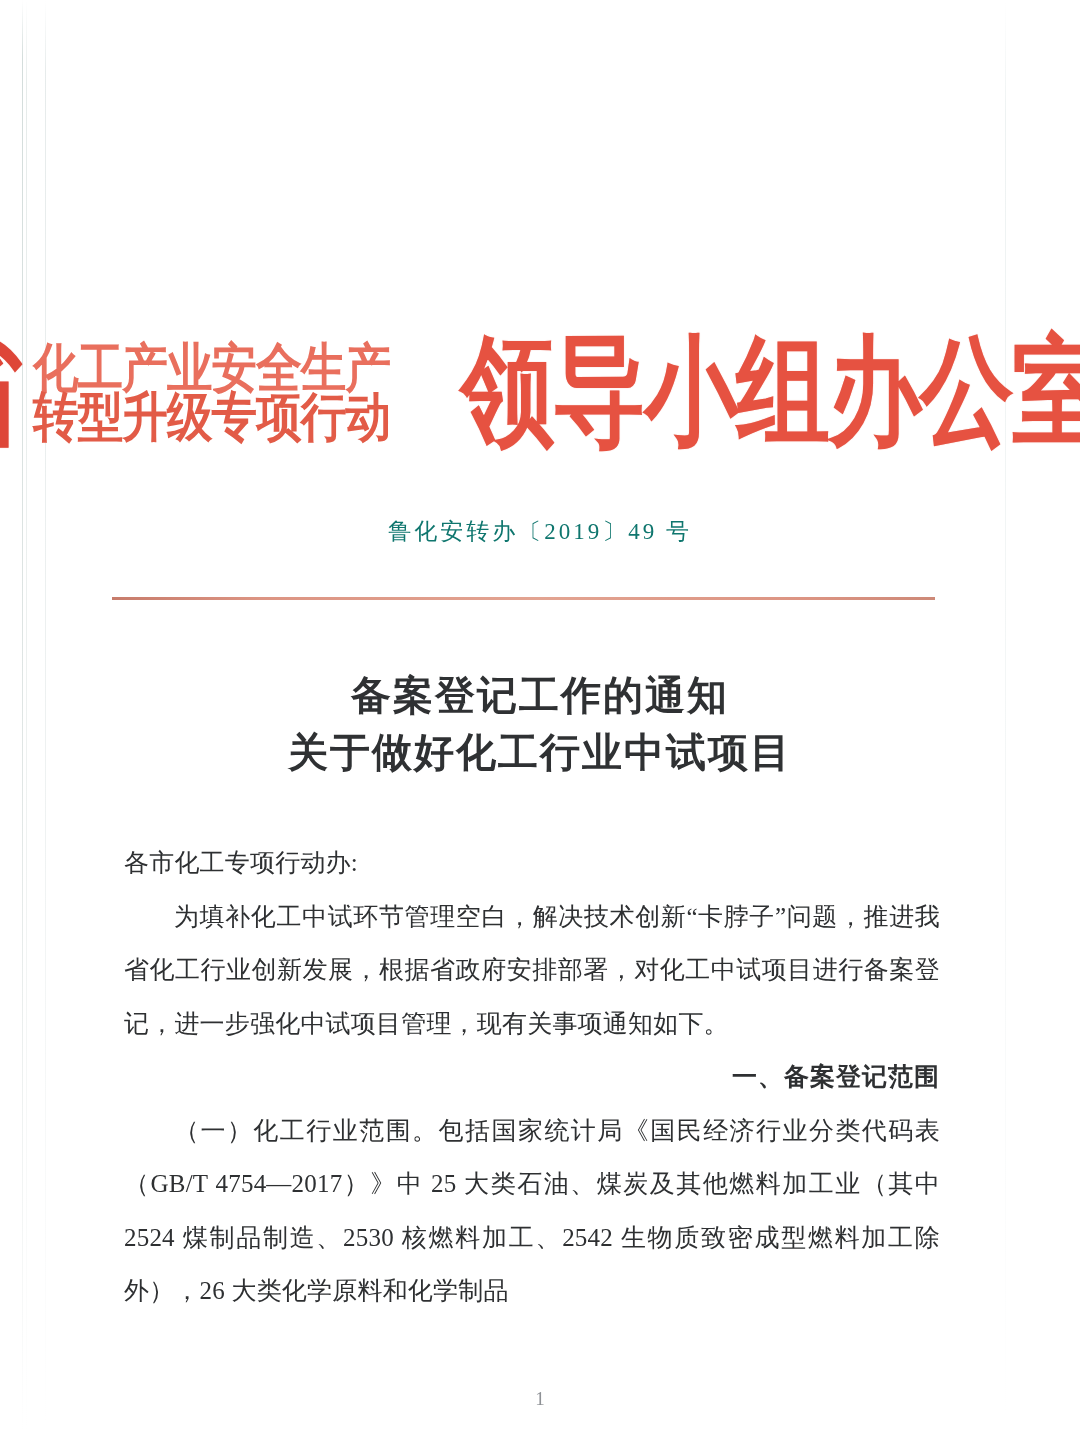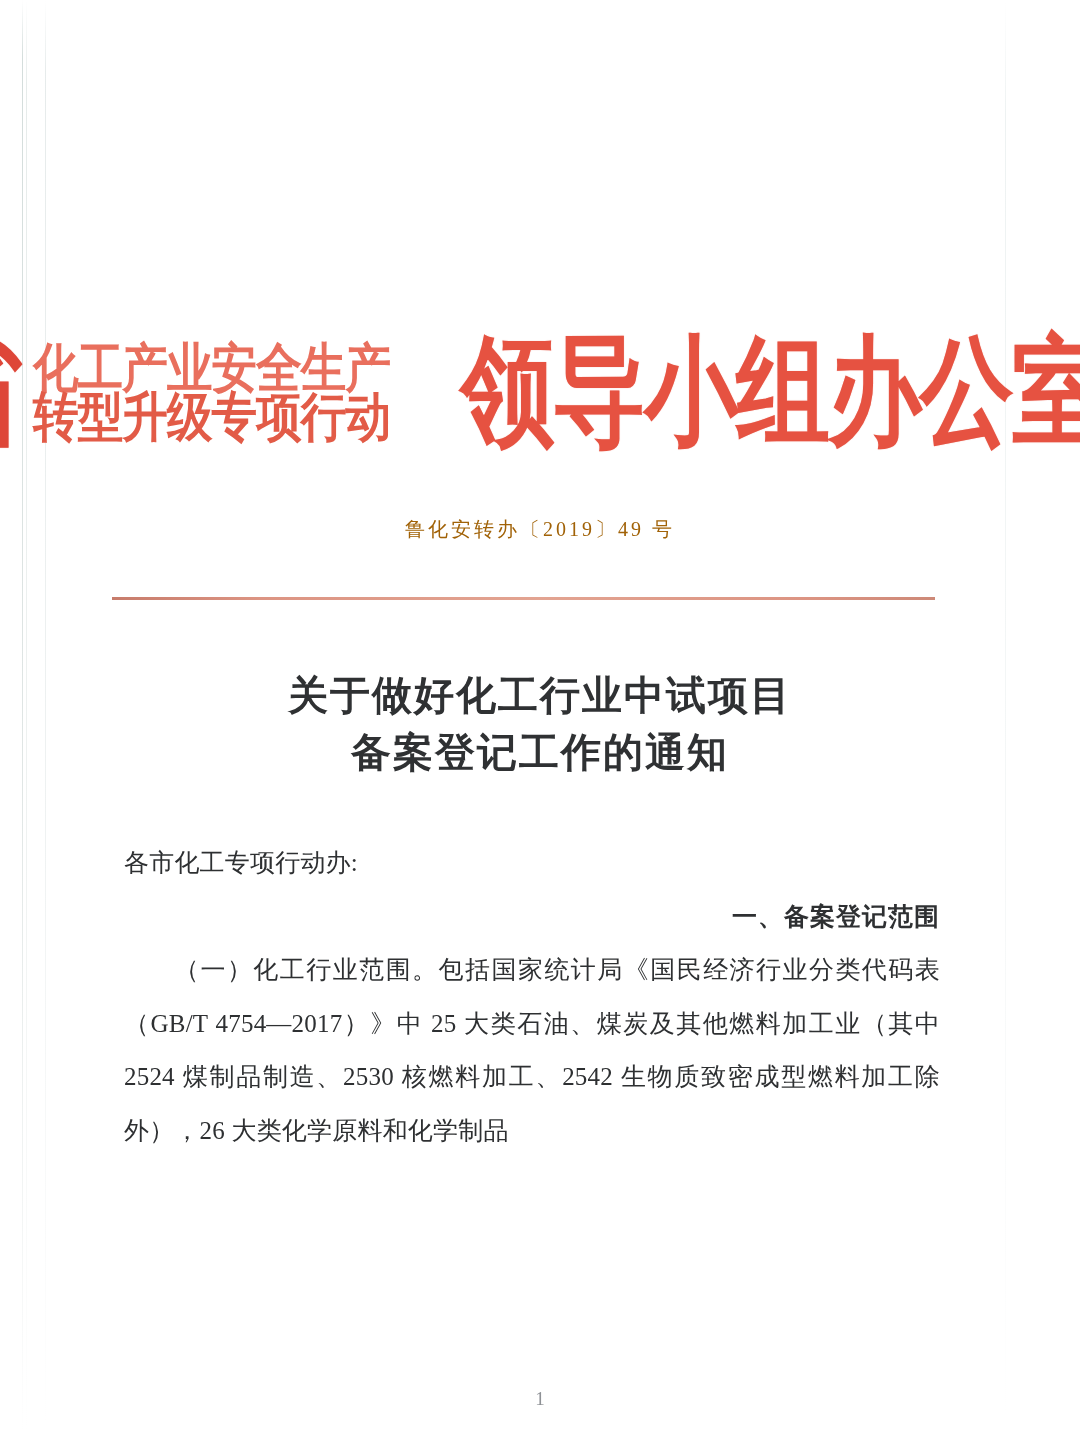--- a/index.html
+++ b/index.html
@@ -82,23 +82,23 @@
   }
 
   
   .doc-number {
     position: absolute;
     left: 0;
     right: 0;
     top: 516px;
     text-align: center;
     font-family: "Liberation Serif", "DejaVu Serif", serif;
-    font-size: 20px;
+    font-size: 23px;
     letter-spacing: 3px;
-    color: #a16207;
+    color: #0f766e;
   }
 
   
   .red-rule {
     position: absolute;
     left: 112px;
     top: 597px;
     width: 823px;
     height: 3px;
     background: linear-gradient(to right, #c2705e 0%, #d98b78 18%, #e09c88 52%, #d98b78 84%, #c97f6c 100%);
@@ -178,25 +178,26 @@
       <span class="mh-small row2">转型升级专项行动</span>
     </span>
     <span class="mh-big">领导小组办公室文件</span>
   </div>
 
   <div class="doc-number">鲁化安转办〔2019〕49 号</div>
 
   <div class="red-rule"></div>
 
   <div class="doc-title">
+    <span class="t-line">备案登记工作的通知</span>
     <span class="t-line">关于做好化工行业中试项目</span>
-    <span class="t-line">备案登记工作的通知</span>
   </div>
 
   <div class="body-block">
     <div class="salutation">各市化工专项行动办:</div>
+    <div class="para">为填补化工中试环节管理空白，解决技术创新“卡脖子”问题，推进我省化工行业创新发展，根据省政府安排部署，对化工中试项目进行备案登记，进一步强化中试项目管理，现有关事项通知如下。</div>
     <div class="section-heading">一、备案登记范围</div>
     <div class="para">（一）化工行业范围。包括国家统计局《国民经济行业分类代码表（GB/T 4754—2017）》中 25 大类石油、煤炭及其他燃料加工业（其中 2524 煤制品制造、2530 核燃料加工、2542 生物质致密成型燃料加工除外），26 大类化学原料和化学制品</div>
   </div>
 
   <div class="page-number">1</div>
 
 </div>
 
 </body></html>

